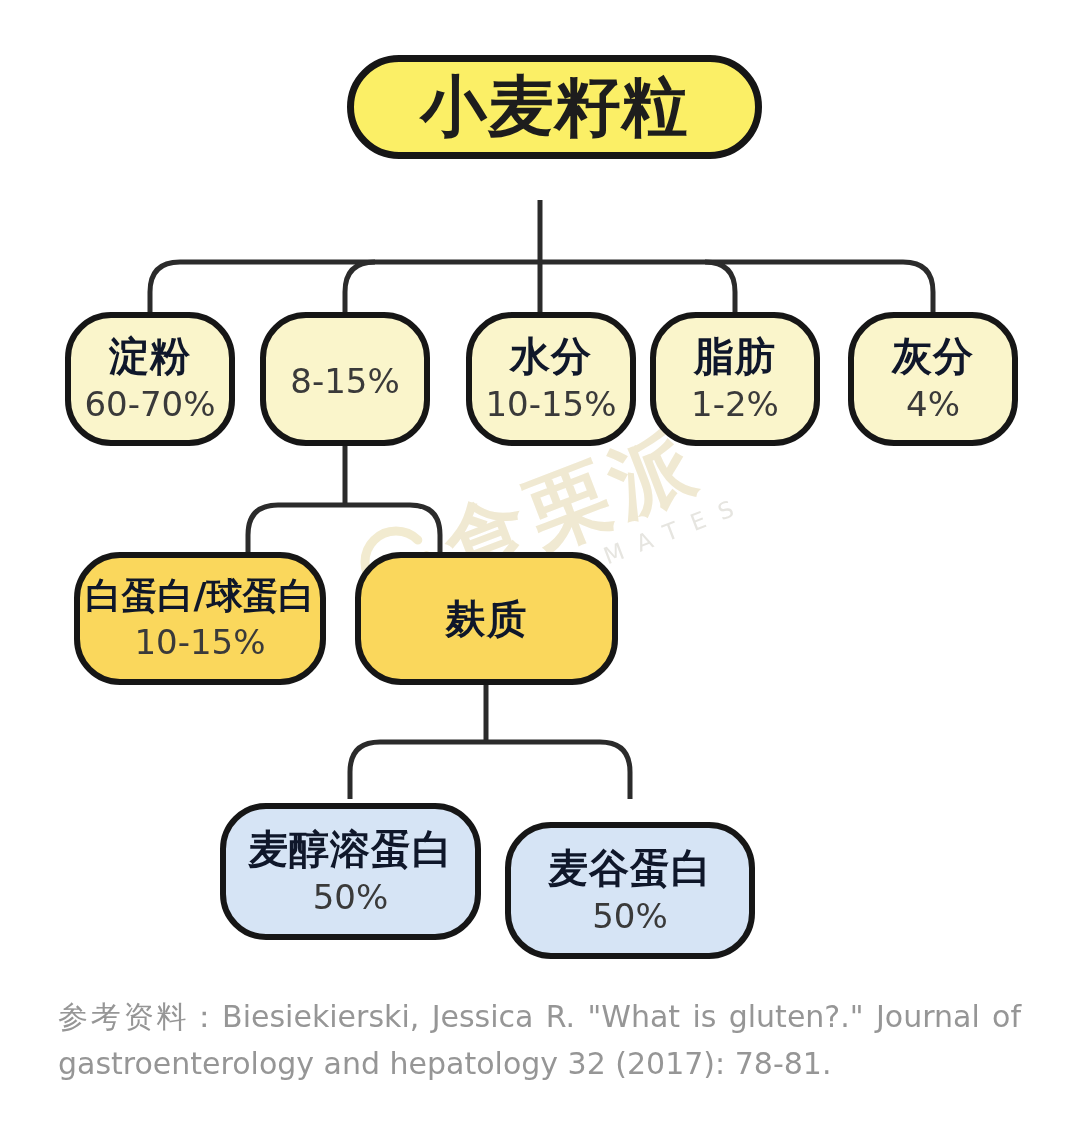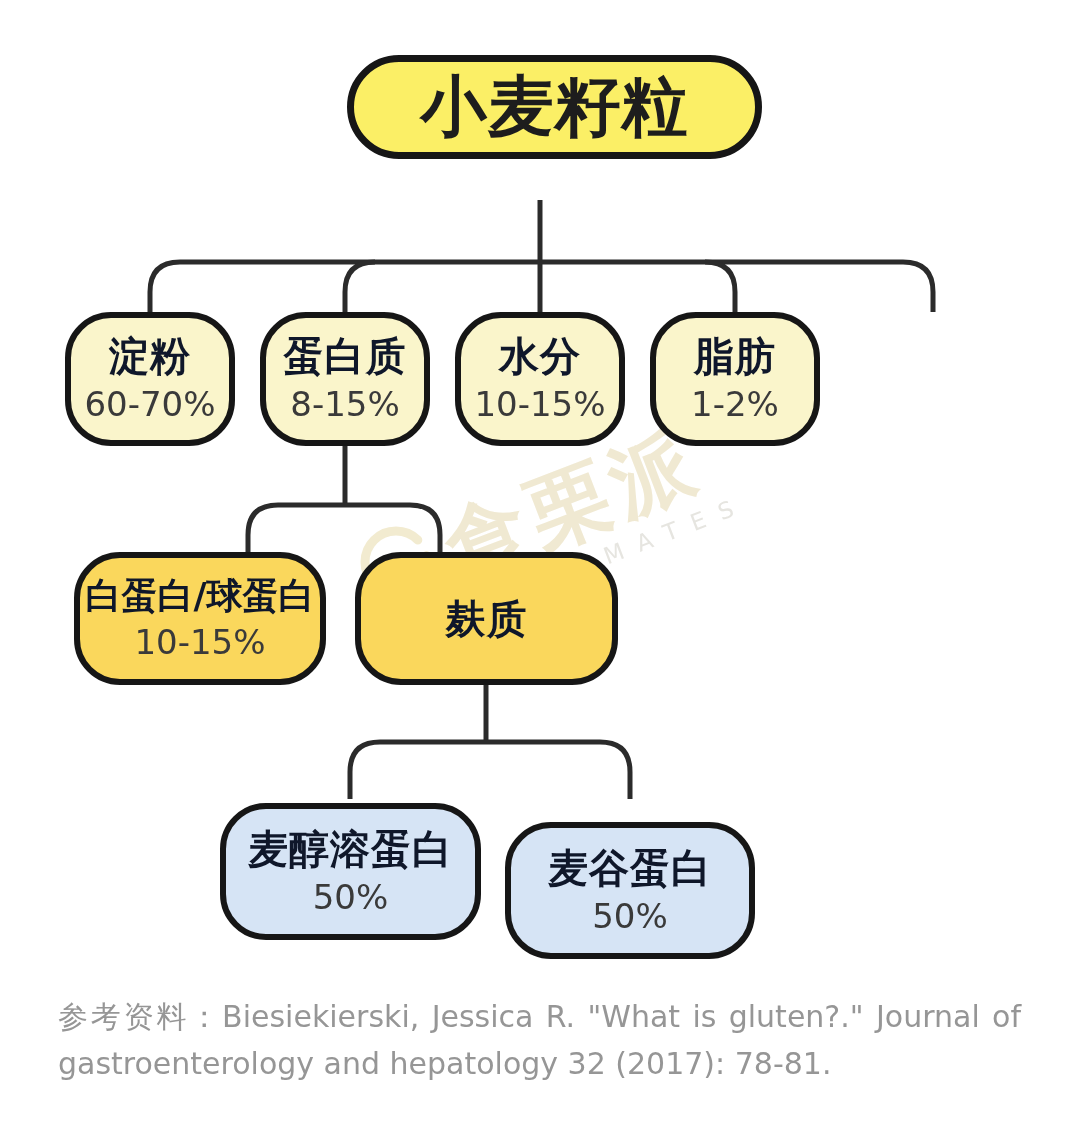--- a/index.html
+++ b/index.html
@@ -29,21 +29,21 @@
   .node .label{font-weight:800;color:#0f172a;font-size:40px;letter-spacing:1px;}
   .node .value{font-weight:400;color:#3a3a3a;font-size:34px;margin-top:6px;}
   .n-root{
     left:347px;top:55px;width:415px;height:104px;
     background:var(--root_fill);border-width:7px;border-radius:56px;
   }
   .n-root .label{font-size:66px;font-weight:900;color:#1d1d1d;}
   .l1{top:312px;width:170px;height:134px;background:var(--level1_fill);}
   .n-starch{left:65px;}
   .n-protein{left:260px;}
-  .n-moisture{left:455px;}
+  .n-moisture{left:466px;}
   .n-fat{left:650px;text-align:right;}
   .n-ash{left:848px;}
   .l2{top:552px;height:133px;background:var(--level2_fill);}
   .n-albumin{left:74px;width:252px;}
   .n-albumin .label{font-size:36px;letter-spacing:0;}
   .n-gluten{left:355px;width:263px;}
   .l3{top:803px;height:137px;background:var(--level3_fill);}
   .n-gliadin{left:220px;width:261px;}
   .n-glutenin{left:505px;width:250px;margin-top:19px;}
 
@@ -98,30 +98,33 @@
 
   <div class="node n-root">
     <div class="label">小麦籽粒</div>
   </div>
 
   <div class="node l1 n-starch">
     <div class="label">淀粉</div>
     <div class="value">60-70%</div>
   </div>
   <div class="node l1 n-protein">
-    <div class="label">蛋白质</div>
     <div class="value">8-15%</div>
   </div>
   <div class="node l1 n-moisture">
     <div class="label">水分</div>
     <div class="value">10-15%</div>
   </div>
   <div class="node l1 n-fat">
     <div class="label">脂肪</div>
     <div class="value">1-2%</div>
+  </div>
+  <div class="node l1 n-ash">
+    <div class="label">灰分</div>
+    <div class="value">4%</div>
   </div>
 
   <div class="node l2 n-albumin">
     <div class="label">白蛋白/球蛋白</div>
     <div class="value">10-15%</div>
   </div>
   <div class="node l2 n-gluten">
     <div class="label">麸质</div>
   </div>
 

